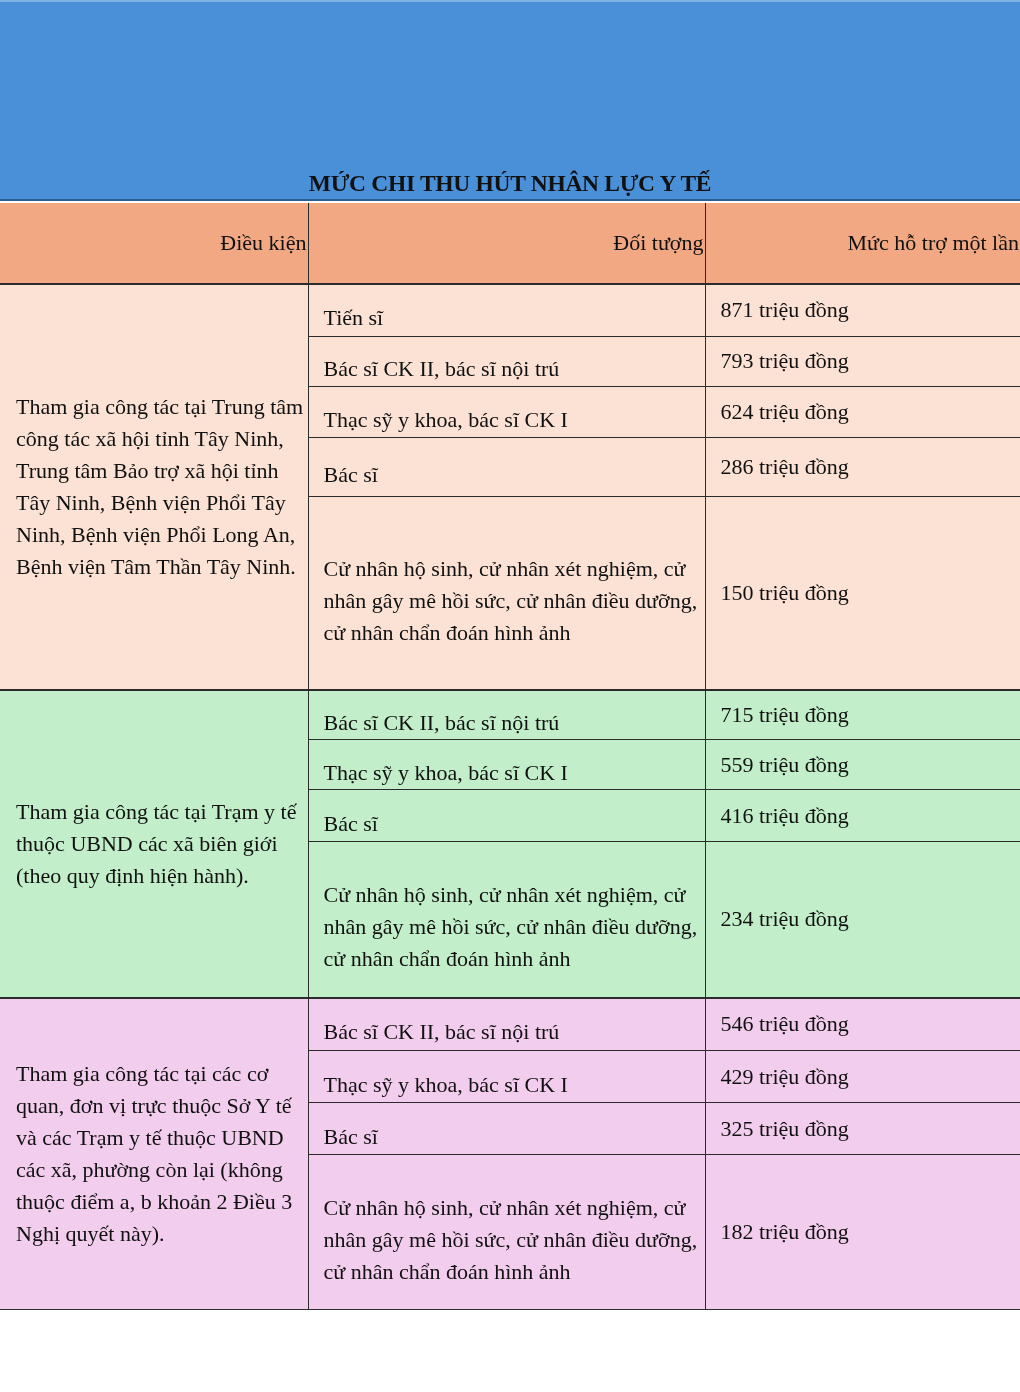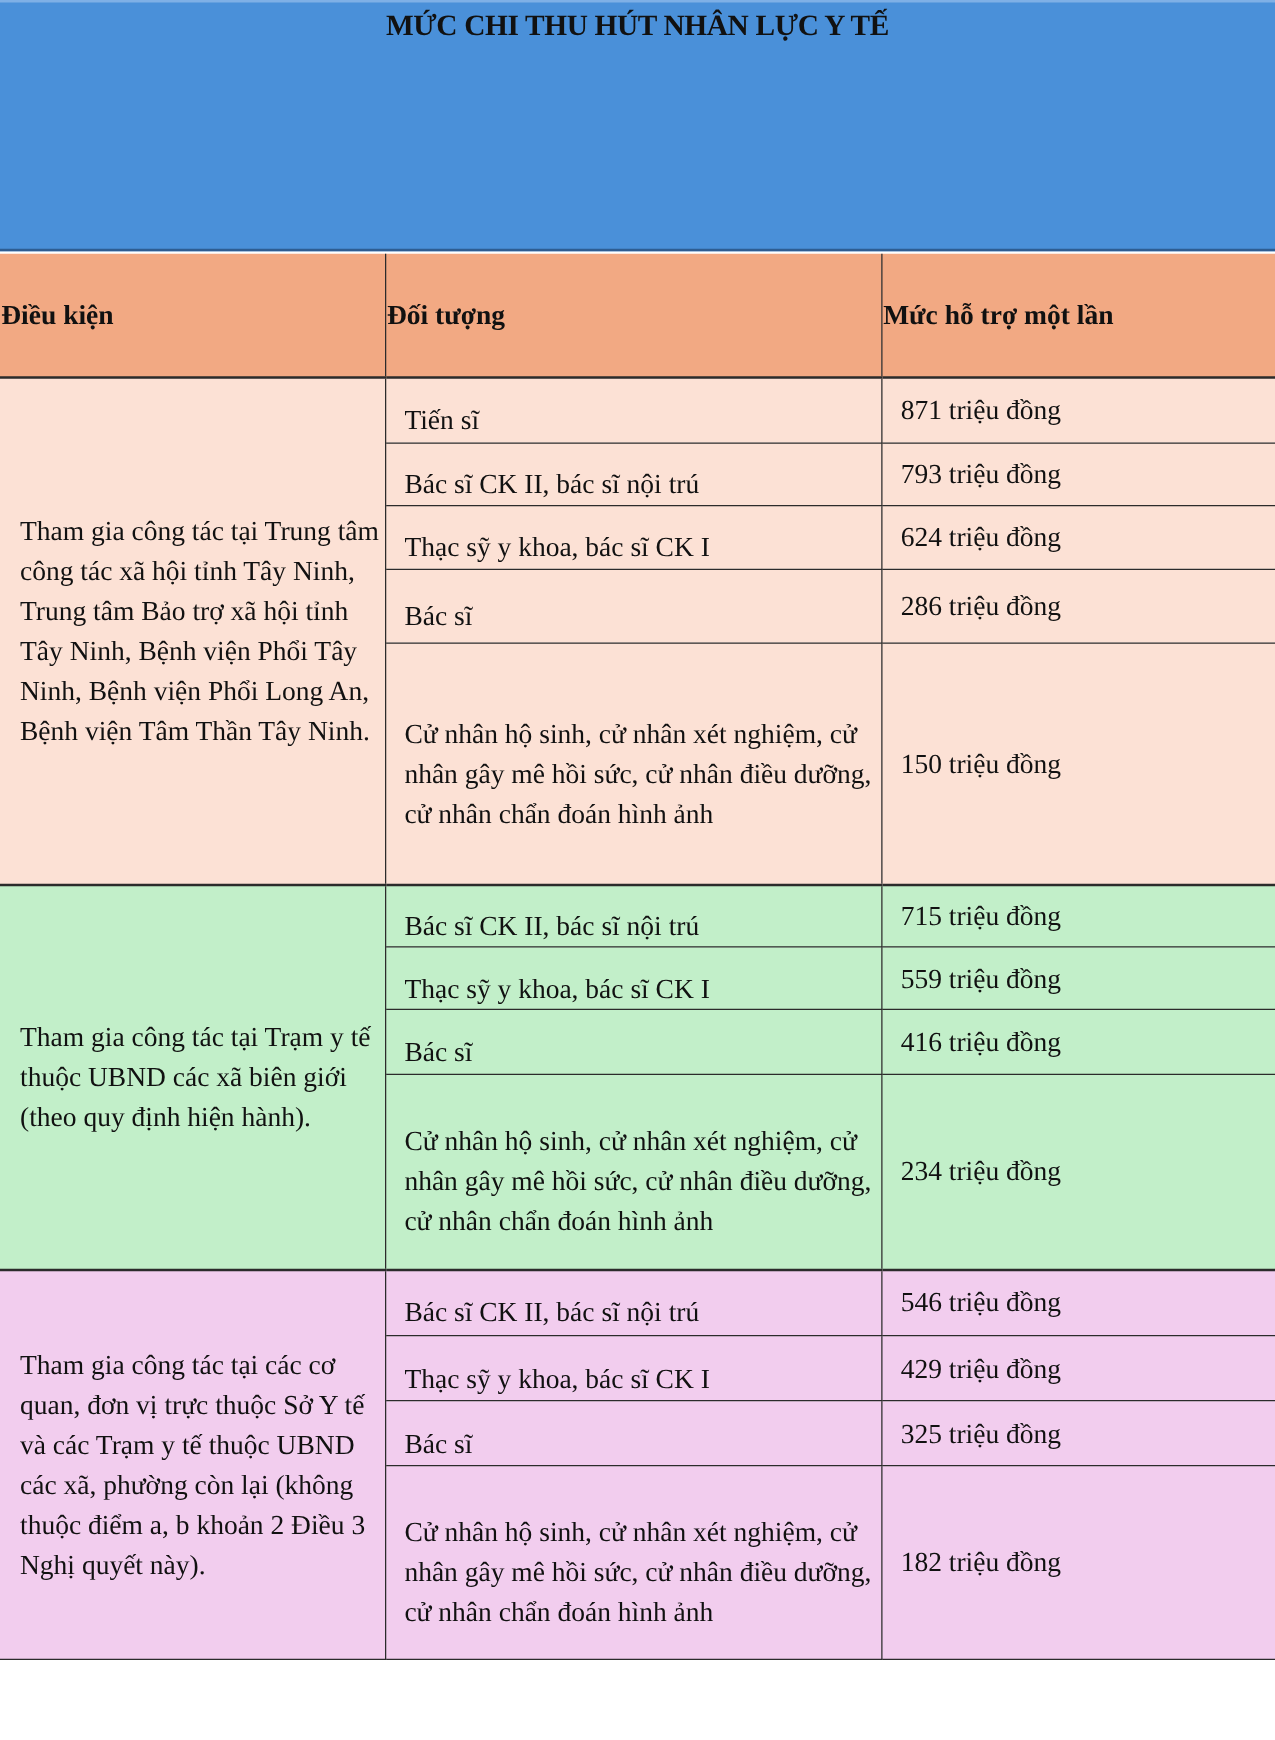--- a/index.html
+++ b/index.html
@@ -1,23 +1,23 @@
 <!DOCTYPE html>
 <html><head>
 <meta charset="utf-8">
 <style>
   html, body { margin: 0; padding: 0; }
   body { width: 1020px; height: 1392px; overflow: hidden; background: #fff; font-family: "Liberation Serif", "DejaVu Serif", serif; color: #111; }
   .page { position: relative; width: 1020px; height: 1392px; }
-  .title-band { position: absolute; left: 0; top: 0; width: 1020px; height: 201px; background: #4a90d9; border-top: 2px solid #7fb0e6; border-bottom: 2px solid #2e5d92; box-sizing: border-box; display: flex; align-items: flex-start; justify-content: center; }
+  .title-band { position: absolute; left: 0; top: 0; width: 1020px; height: 201px; background: #4a90d9; border-top: 2px solid #7fb0e6; border-bottom: 2px solid #2e5d92; box-sizing: border-box; display: flex; align-items: flex-end; justify-content: center; }
   .title-text { text-align: center; font-weight: bold; font-size: 23.5px; line-height: 31px; color: #111; letter-spacing: -0.3px; margin-top: 4px; }
   .title-text div { white-space: nowrap; }
   table.grid { position: absolute; left: 0; top: 203px; width: 1020px; border-collapse: collapse; table-layout: fixed; }
   table.grid td, table.grid th { border: 1px solid #2b2b2b; box-sizing: border-box; font-size: 22px; line-height: 32px; vertical-align: middle; }
-  table.grid th { background: #f2a983; font-weight: bold; height: 99px; text-align: left; border-top: none; border-bottom: 2px solid #2b2b2b; }
+  table.grid th { background: #f2a983; font-weight: normal; height: 81px; text-align: right; border-top: none; border-bottom: 2px solid #2b2b2b; }
   td.cond { padding: 0 4px 0 16px; margin-left: 16px; }
   td.target { padding: 16px 4px 0 15px; }
   td.amount { padding: 0 4px 0 15px; }
   tr.g1 td { background: #fce1d5; }
   tr.g2 td { background: #c2efc9; }
   tr.g3 td { background: #f2cdee; }
   tr.grp-start td { border-top: 2px solid #2b2b2b; }
   .footer { position: absolute; left: 0; top: 1307px; width: 1020px; height: 85px; background: #7fc8eb; border-top: 2px solid #2b2b2b; border-bottom: 2px solid #1a3a55; box-sizing: border-box; padding: 9px 14px 0 17px; font-weight: bold; font-style: italic; font-size: 22px; line-height: 30px; }
   table.grid td:first-child, table.grid th:first-child { border-left: none; }
   table.grid td:last-child, table.grid th:last-child { border-right: none; }

